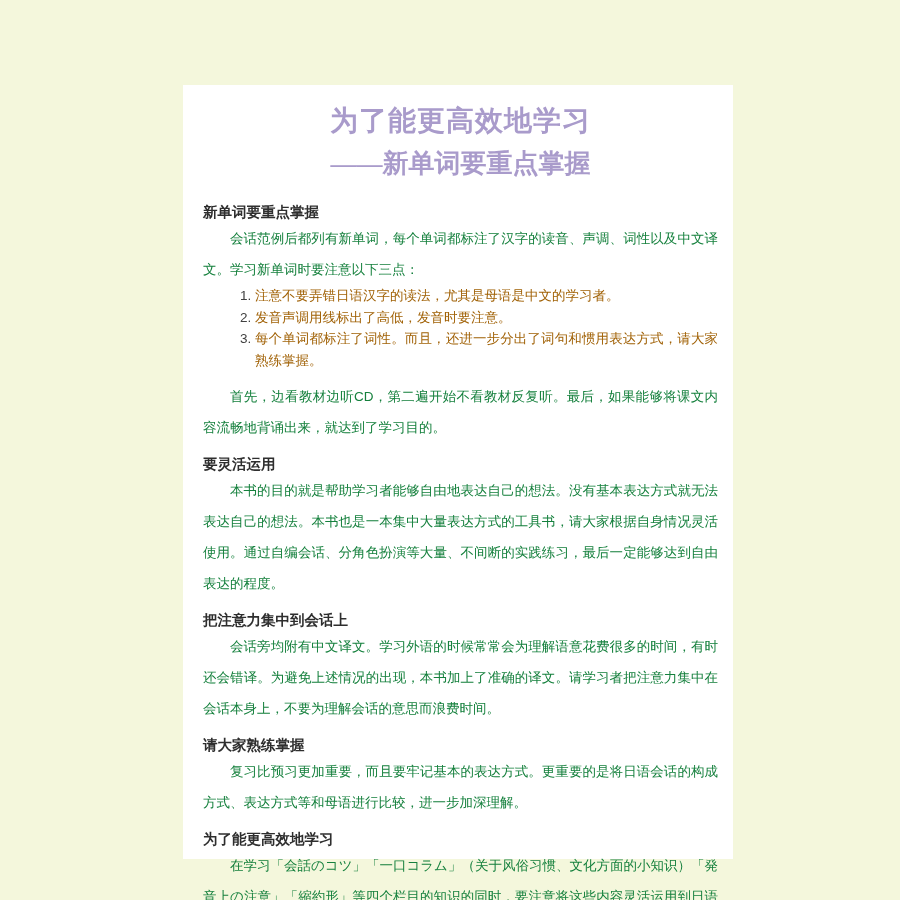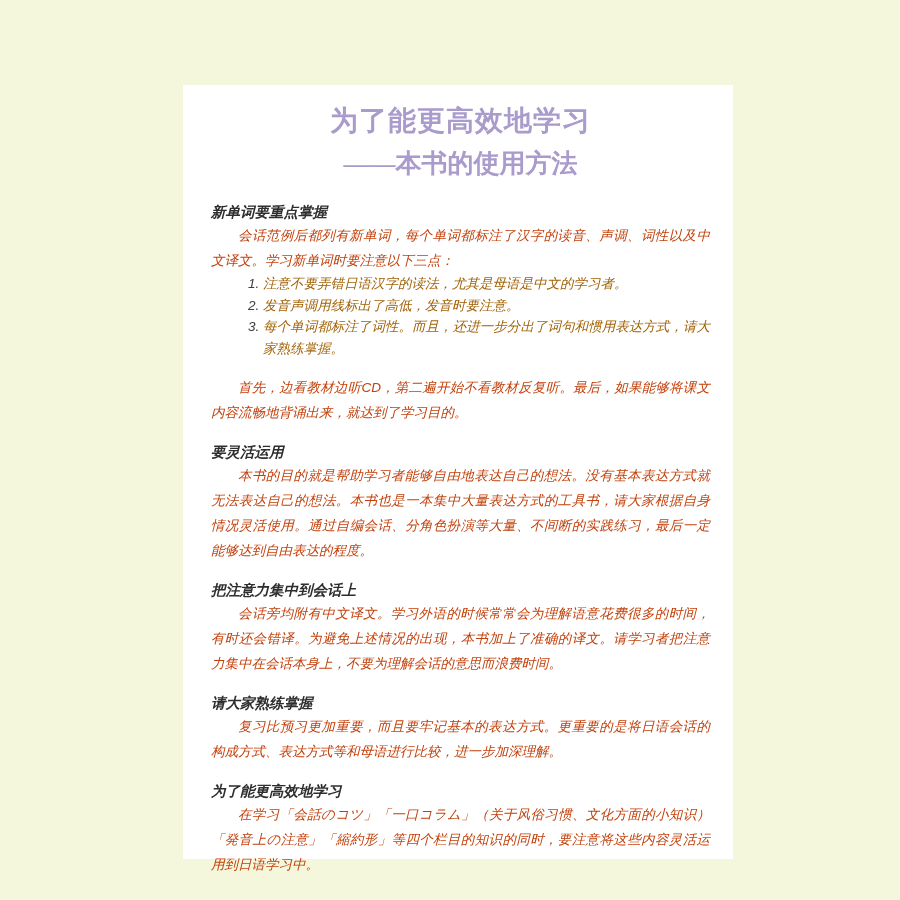--- a/index.html
+++ b/index.html
@@ -41,38 +41,37 @@
   }
   .page-subtitle {
     font-size: 26px;
     line-height: 30px;
     margin: 6px 0 0 0;
   }
   .sections {
     margin-top: 22px;
   }
   .section {
-    margin: 16px;
-    font-style: italic;
+    margin: 8px;
   }
   .section + .section {
     margin-top: 10px;
   }
   .sec-heading {
     margin: 0;
     font-size: 14.5px;
     line-height: 22px;
     font-weight: bold;
     color: #2e2e2e;
   }
   .para {
     margin: 0;
     font-size: 13.5px;
-    line-height: 25px;
-    color: #c2410c;
+    line-height: 31px;
+    color: #15803d;
     text-indent: 2em;
     text-align: justify;
   }
   .num-list {
     margin: 0;
     padding-left: 52px;
     list-style: decimal;
     list-style-position: outside;
   }
   .num-list li {
@@ -86,21 +85,21 @@
   }
 </style>
 </head>
 <body>
 
 <div class="canvas">
   <div class="book-page">
     <div class="page-inner">
       <div class="title-block">
         <h1 class="page-title">为了能更高效地学习</h1>
-        <h2 class="page-subtitle">——本书的使用方法</h2>
+        <h2 class="page-subtitle">——新单词要重点掌握</h2>
       </div>
       <div class="sections">
   <div class="section">
     <h3 class="sec-heading">新单词要重点掌握</h3>
     <div class="sec-body">
               <p class="para">会话范例后都列有新单词，每个单词都标注了汉字的读音、声调、词性以及中文译文。学习新单词时要注意以下三点：</p>
               <ol class="num-list">
                 <li>注意不要弄错日语汉字的读法，尤其是母语是中文的学习者。</li>
                 <li>发音声调用线标出了高低，发音时要注意。</li>
                 <li>每个单词都标注了词性。而且，还进一步分出了词句和惯用表达方式，请大家熟练掌握。</li>

